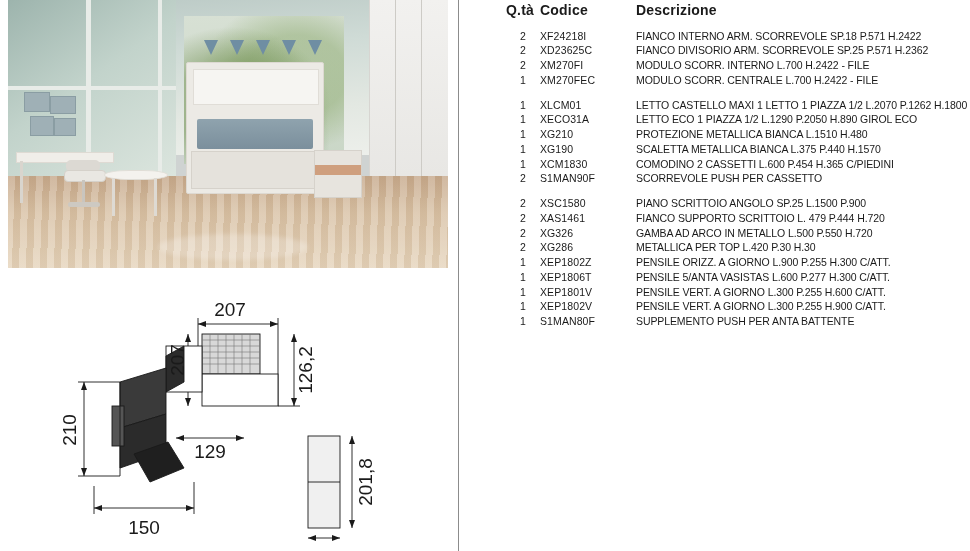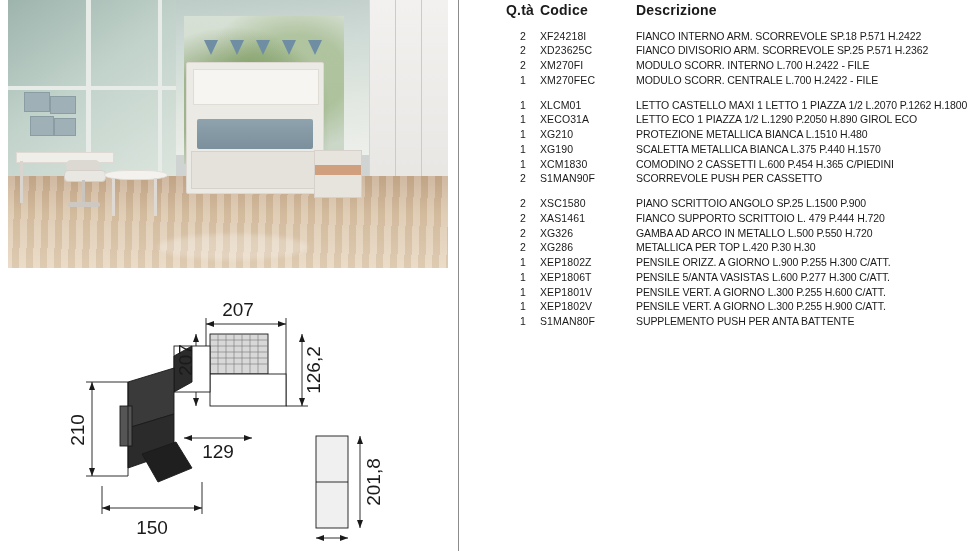--- a/index.html
+++ b/index.html
@@ -182,21 +182,21 @@
   .ph-rug {
     position: absolute; left: 150px; bottom: 8px; width: 150px; height: 26px;
     background: rgba(255,255,255,0.22);
     border-radius: 50%;
     filter: blur(2px);
   }
 
   
   .tech-drawing {
     position: absolute;
-    left: 24px;
+    left: 16px;
     top: 286px;
     width: 440px;
     height: 258px;
   }
   .tech-svg { display: block; }
 
   
   .v-divider {
     position: absolute;
     left: 458px;

